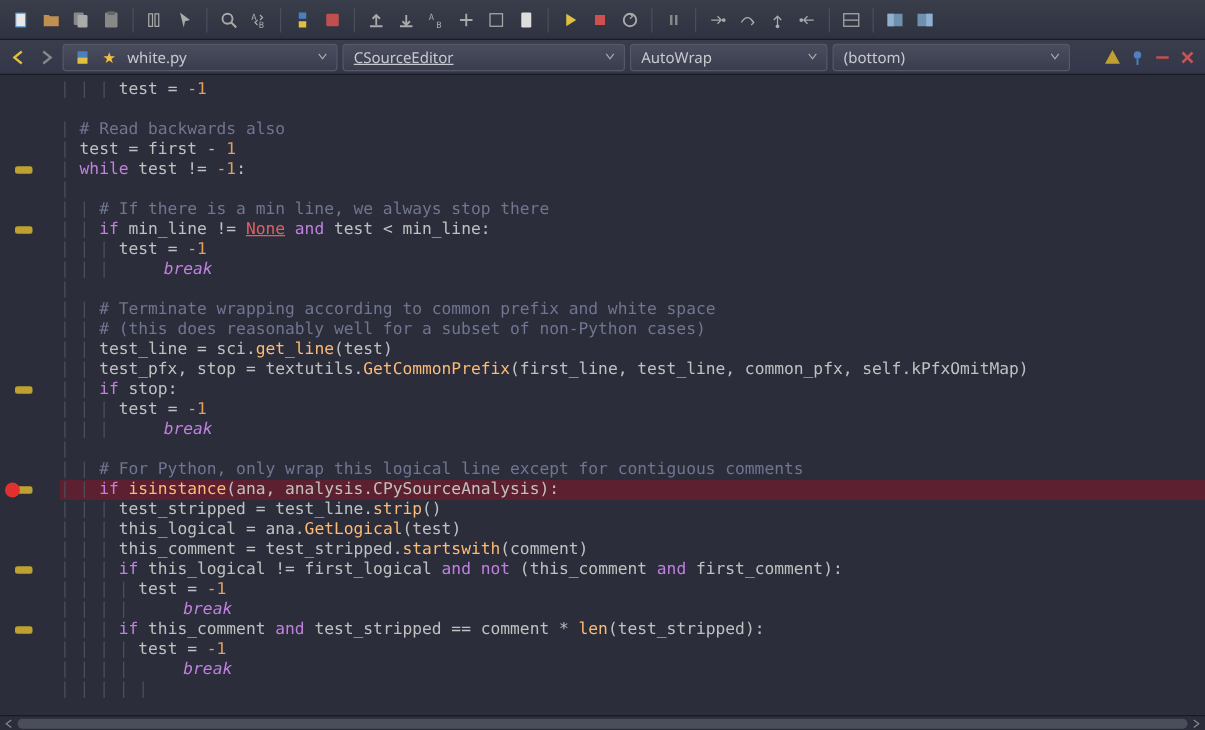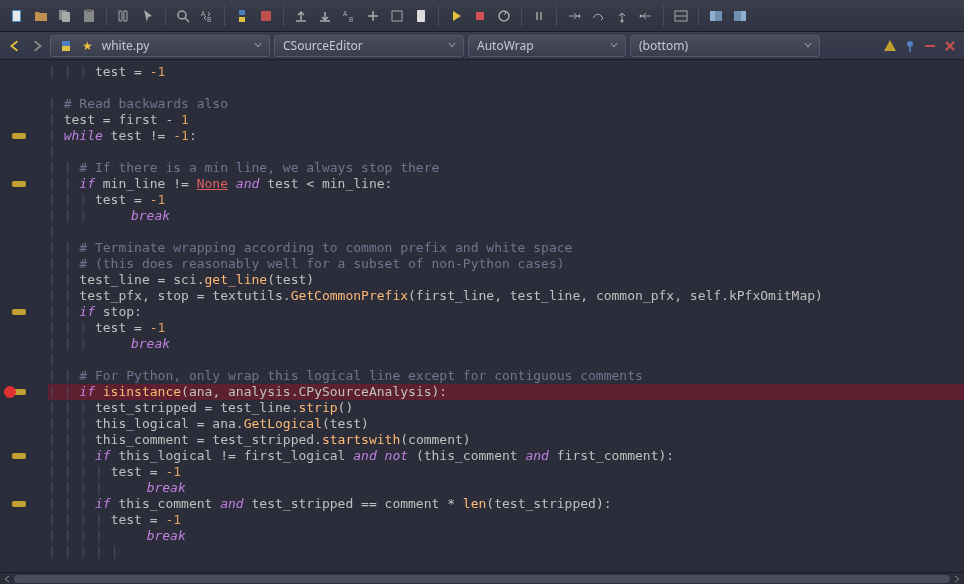--- a/index.html
+++ b/index.html
@@ -69,21 +69,21 @@
   display: flex;
   align-items: center;
   padding: 0 6px 0 8px;
   cursor: pointer;
   color: #c8c8d0;
   font-family: -apple-system, system-ui, sans-serif;
   font-size: 12px;
   gap: 6px;
 }
 .dropdown.file { width: 220px; }
-.dropdown.editor { width: 190px; }
+.dropdown.editor { width: 226px; text-decoration: underline; }
 .dropdown.wrap { width: 158px; justify-content: center; }
 .dropdown.bottom { width: 190px; }
 .dd-label { flex: 1; }
 .dd-chevron svg { width: 10px; height: 10px; }
 .star { color: #f0c040; margin-right: 3px; }
 .pyicon { width: 14px; height: 14px; margin-right: 3px; }
 
 .tabbar-right {
   margin-left: auto;
   display: flex;
@@ -139,21 +139,21 @@
   height: 16px;
   position: relative;
 }
 .hl-line {
   background: #5c2030;
 }
 .guide {
   color: #4a4d5a;
 }
 
-.kw { color: #c080e0; font-style: italic; }
+.kw { color: #c080e0; }
 .kwb { color: #c080e0; font-style: italic; margin-left: 36px; }
 .none { color: #e06060; text-decoration: underline; }
 .cmt { color: #707590; text-align: center; }
 .fn { color: #fdba74; }
 .num { color: #e0a060; }
 
 
 .hscroll {
   height: 12px;
   background: #2b2d3a;

